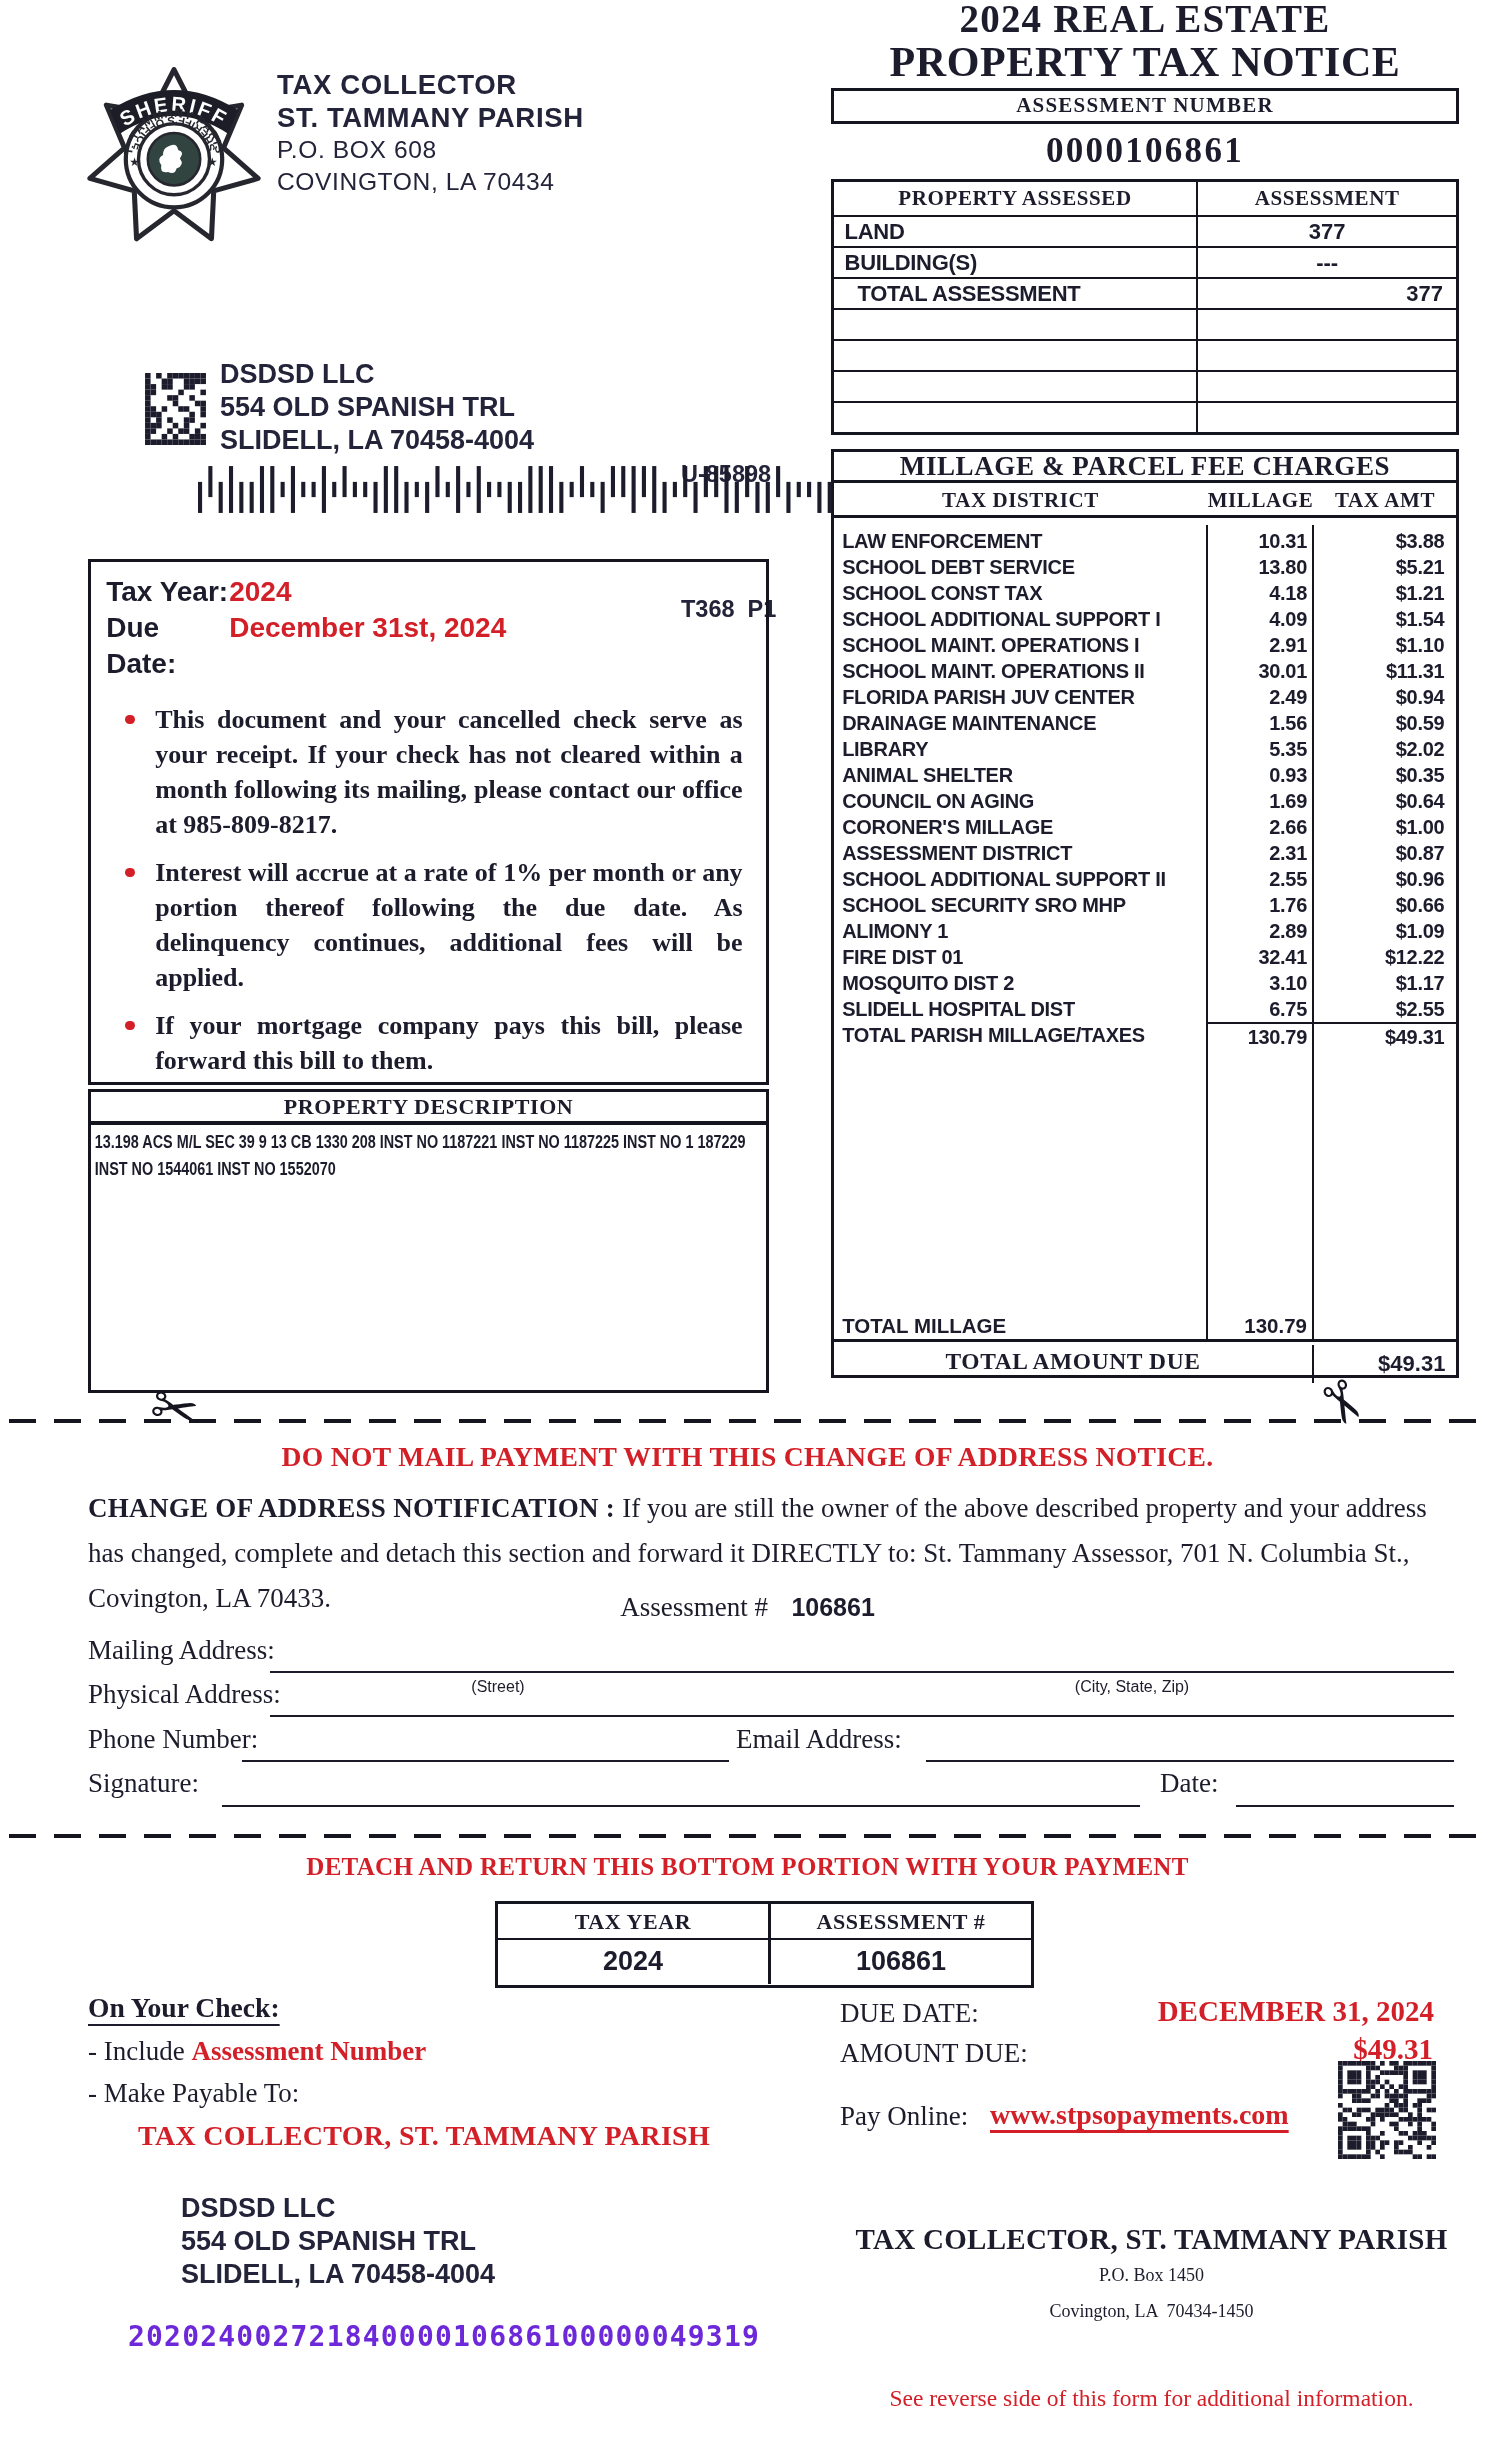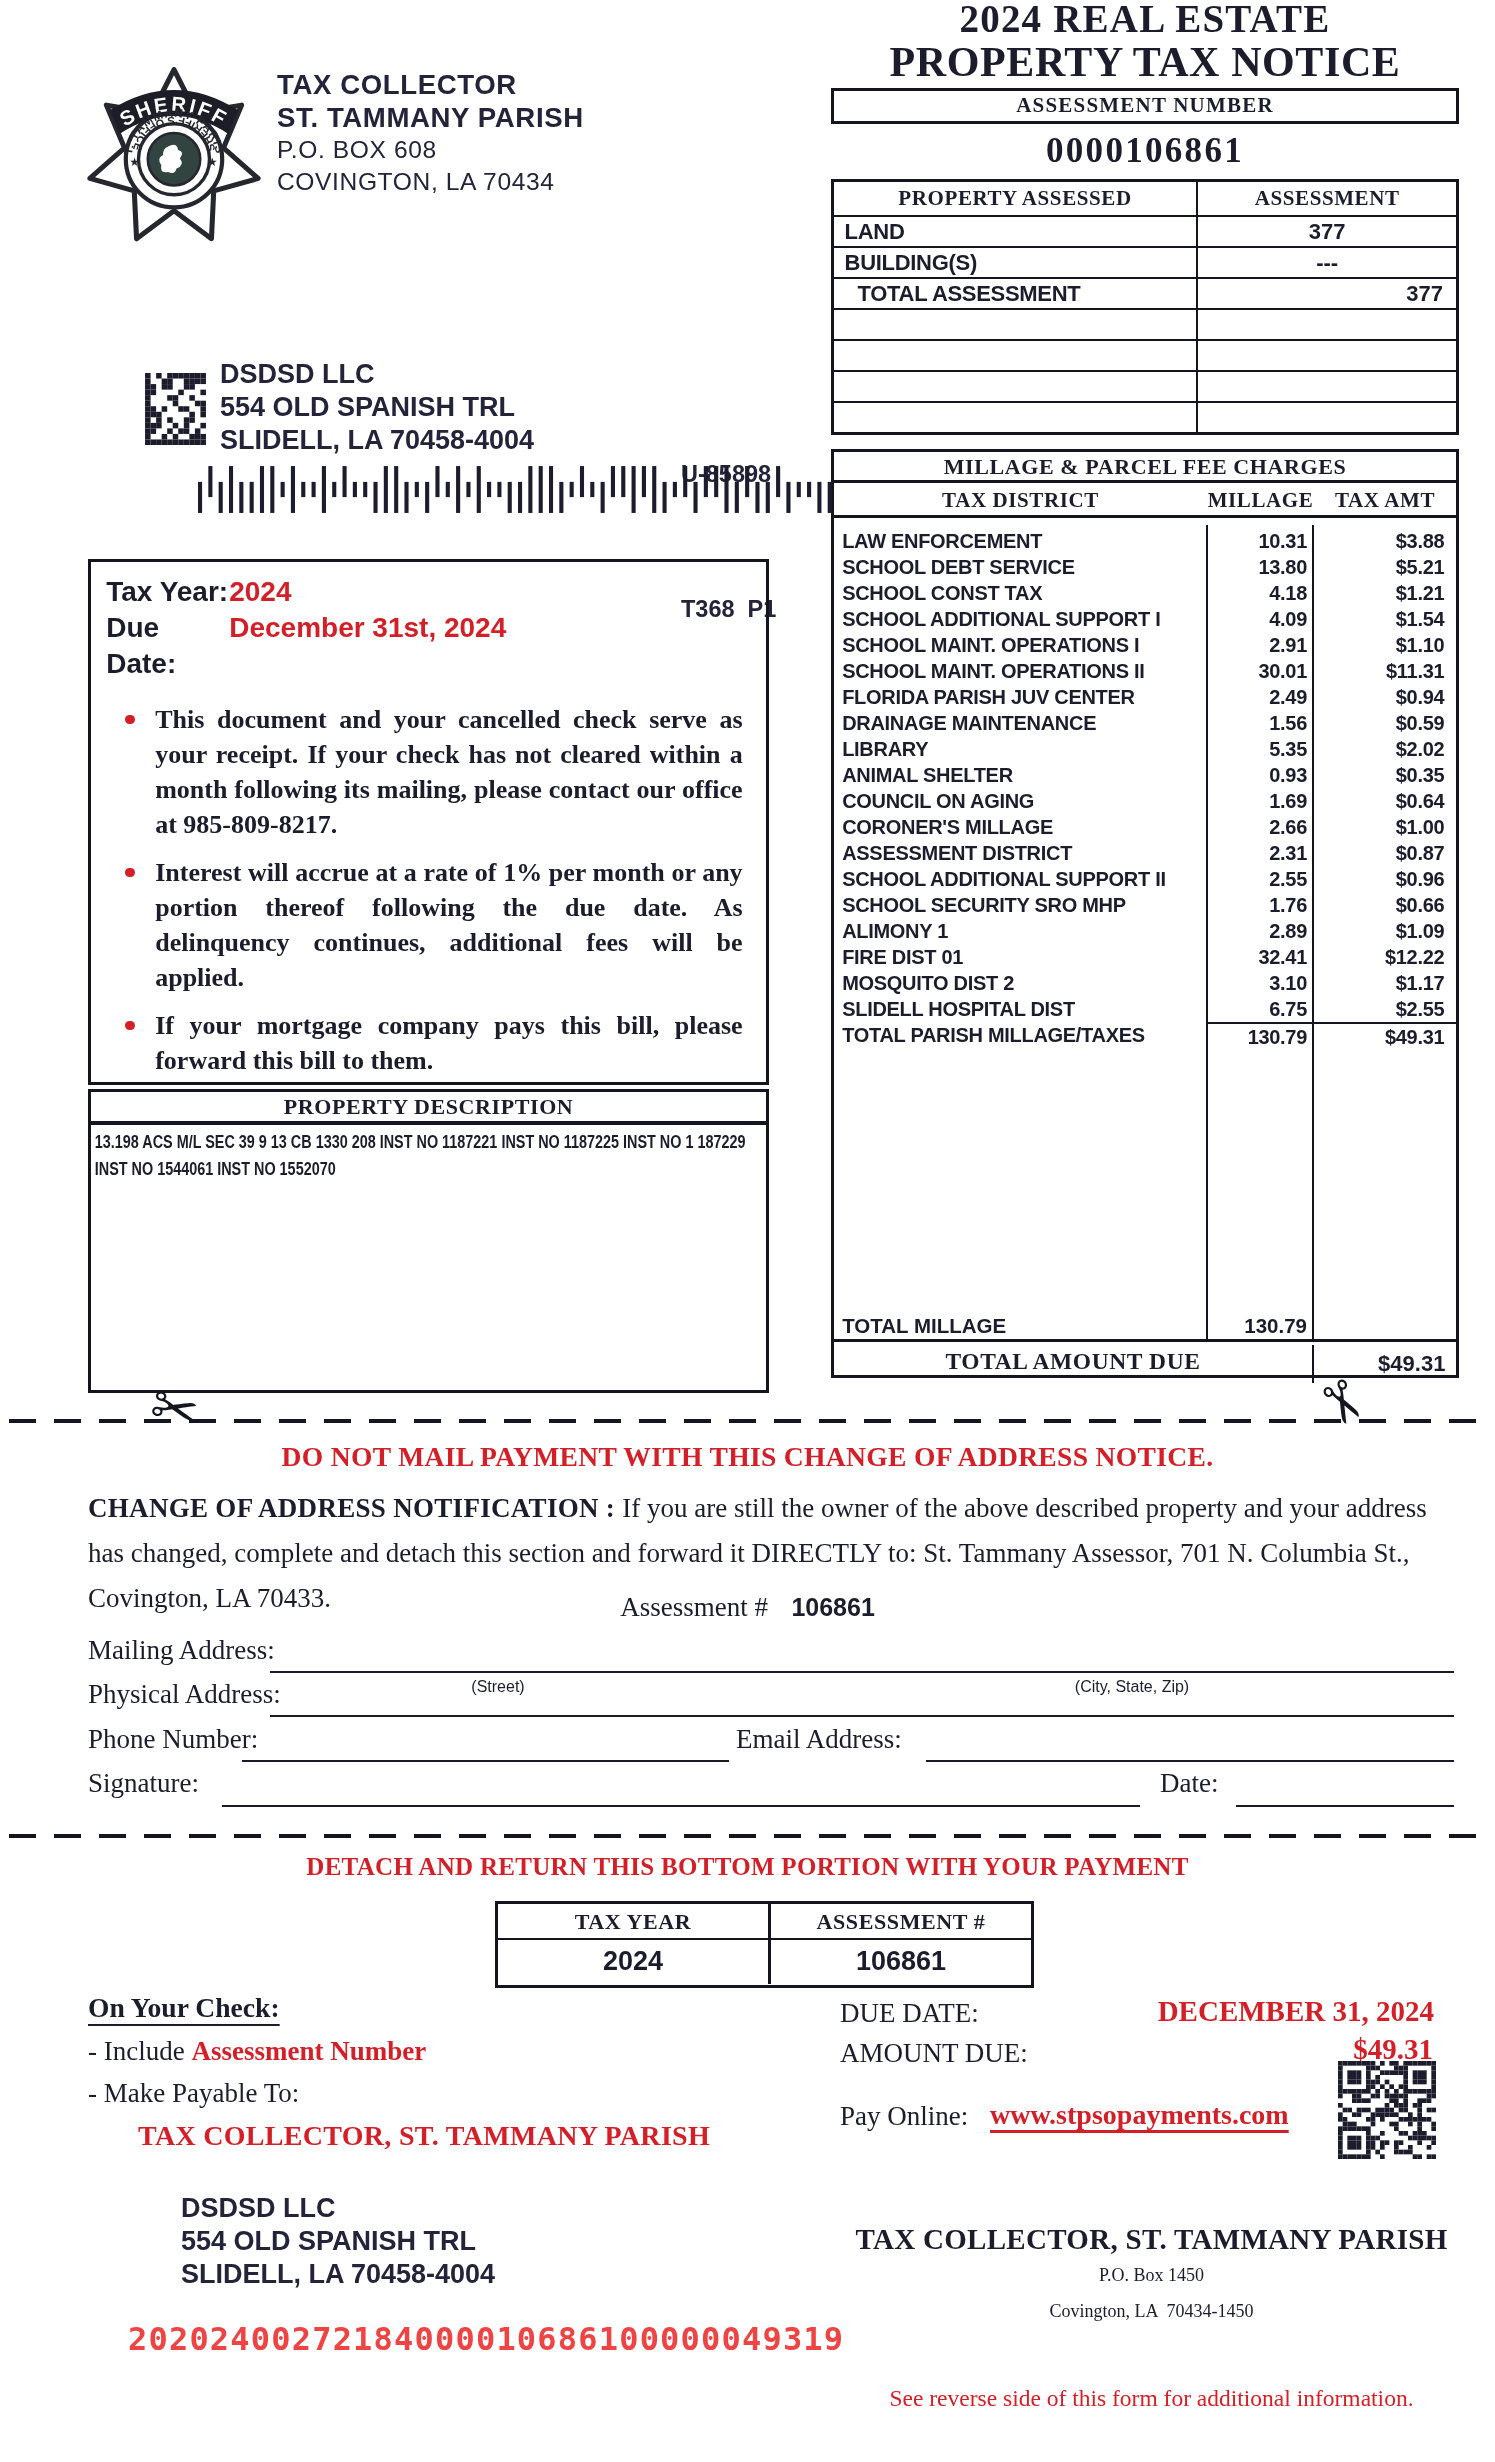--- a/index.html
+++ b/index.html
@@ -36,21 +36,21 @@
   .p-row { display:grid; grid-template-columns:362px 2.3px 1fr; height:31px; border-top:2.3px solid #15151f; }
   .p-row .lab { font-family:"Liberation Sans",sans-serif; font-size:22px; font-weight:700;
                 padding-left:10.6px; line-height:29px; letter-spacing:-0.3px; }
   .p-row .vdiv { background:#15151f; }
   .p-row .val { font-family:"Liberation Sans",sans-serif; font-size:22px; font-weight:700; line-height:29px; text-align:center; }
   .p-row.total .lab { padding-left:23.5px; }
   .p-row.total .val { text-align:right; padding-right:13px; }
 
   
   #mtable { left:831px; top:449px; width:628px; height:929px; border:3.5px solid #15151f; }
-  #mtable .ttl { height:30.5px; border-bottom:3.5px solid #15151f; font-size:22px; font-weight:700;
+  #mtable .ttl { height:30.5px; border-bottom:3.5px solid #15151f; font-size:27px; font-weight:700;
                  letter-spacing:0.6px; text-align:center; line-height:29px; }
   #mtable .hdr { display:grid; grid-template-columns:373px 107px 1fr; height:35px; border-bottom:3.5px solid #15151f; }
   #mtable .hdr div { font-size:21px; font-weight:700; letter-spacing:0.6px; text-align:center; line-height:34px; }
   #mdiv1, #mdiv2 { position:absolute; width:2.3px; background:#15151f; top:73px; }
   #mdiv1 { left:372px; height:817px; }
   #mdiv2 { left:478px; height:817px; }
   #millage-rows { position:absolute; left:0; right:0; top:76px; }
   .m-row { display:grid; grid-template-columns:373px 107px 1fr; height:26px;
            font-family:"Liberation Sans",sans-serif; font-size:20px; font-weight:700; letter-spacing:-0.3px; }
   .m-row div { line-height:26px; }
@@ -133,22 +133,22 @@
   #duedate-v { left:1114px; top:1995px; width:320px; text-align:right; font-size:29px; font-weight:700; }
   #amount-l  { left:840px; top:2038px; font-size:27px; }
   #amount-v  { left:1266px; top:2033px; width:167px; text-align:right; font-size:29px; font-weight:700; }
   #payonline-l { left:840px; top:2101px; font-size:27px; }
   #payonline-u { left:990px; top:2099px; font-size:28px; font-weight:700; text-decoration:underline;
                  text-decoration-thickness:2.9px; text-underline-offset:5.9px; cursor:pointer; }
   #qr { left:1338px; top:2061px; }
 
   
   #recipient2 { left:181px; top:2192px; line-height:33px; font-size:27px; font-weight:600; color:#23233a; }
-  #scanline { left:128px; top:2320px; font-family:"DejaVu Sans Mono",monospace; font-size:32px;
-              font-weight:700; letter-spacing:1.2px; white-space:pre; color:#ef4444; }
+  #scanline { left:128px; top:2320px; font-family:"DejaVu Sans Mono",monospace; font-size:28px;
+              font-weight:700; letter-spacing:1.2px; white-space:pre; color:#6d28d9; }
   #remit { left:838px; top:2221px; width:627px; text-align:center; line-height:36px; }
   #remit .r1 { font-size:29px; font-weight:700; letter-spacing:0.3px; }
   #remit .r2, #remit .r3 { font-size:18px; white-space:pre; }
   #see-rev-2 { left:838px; top:2385px; width:627px; text-align:center; font-size:23.5px; }
 </style>
 </head>
 <body>
 
 <div class="sheet">
 

